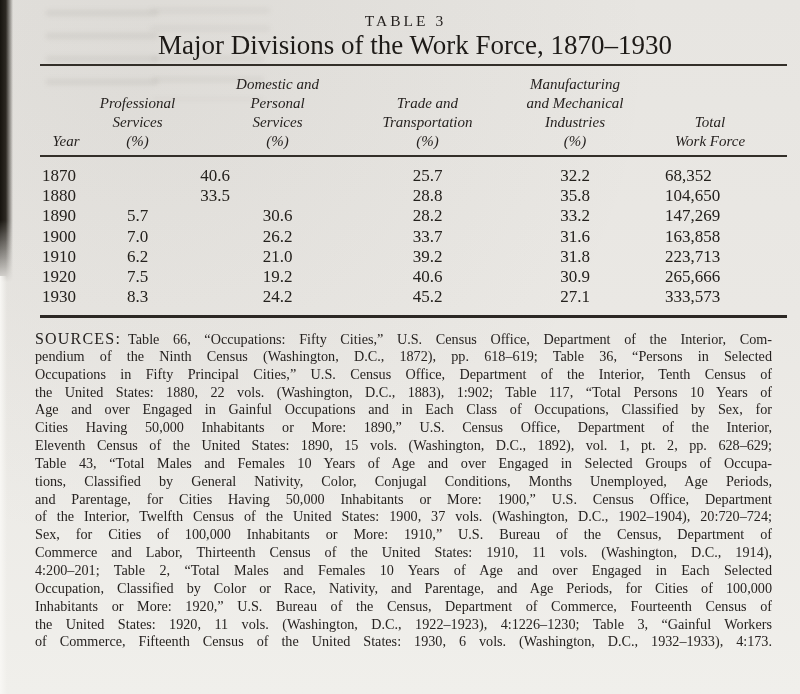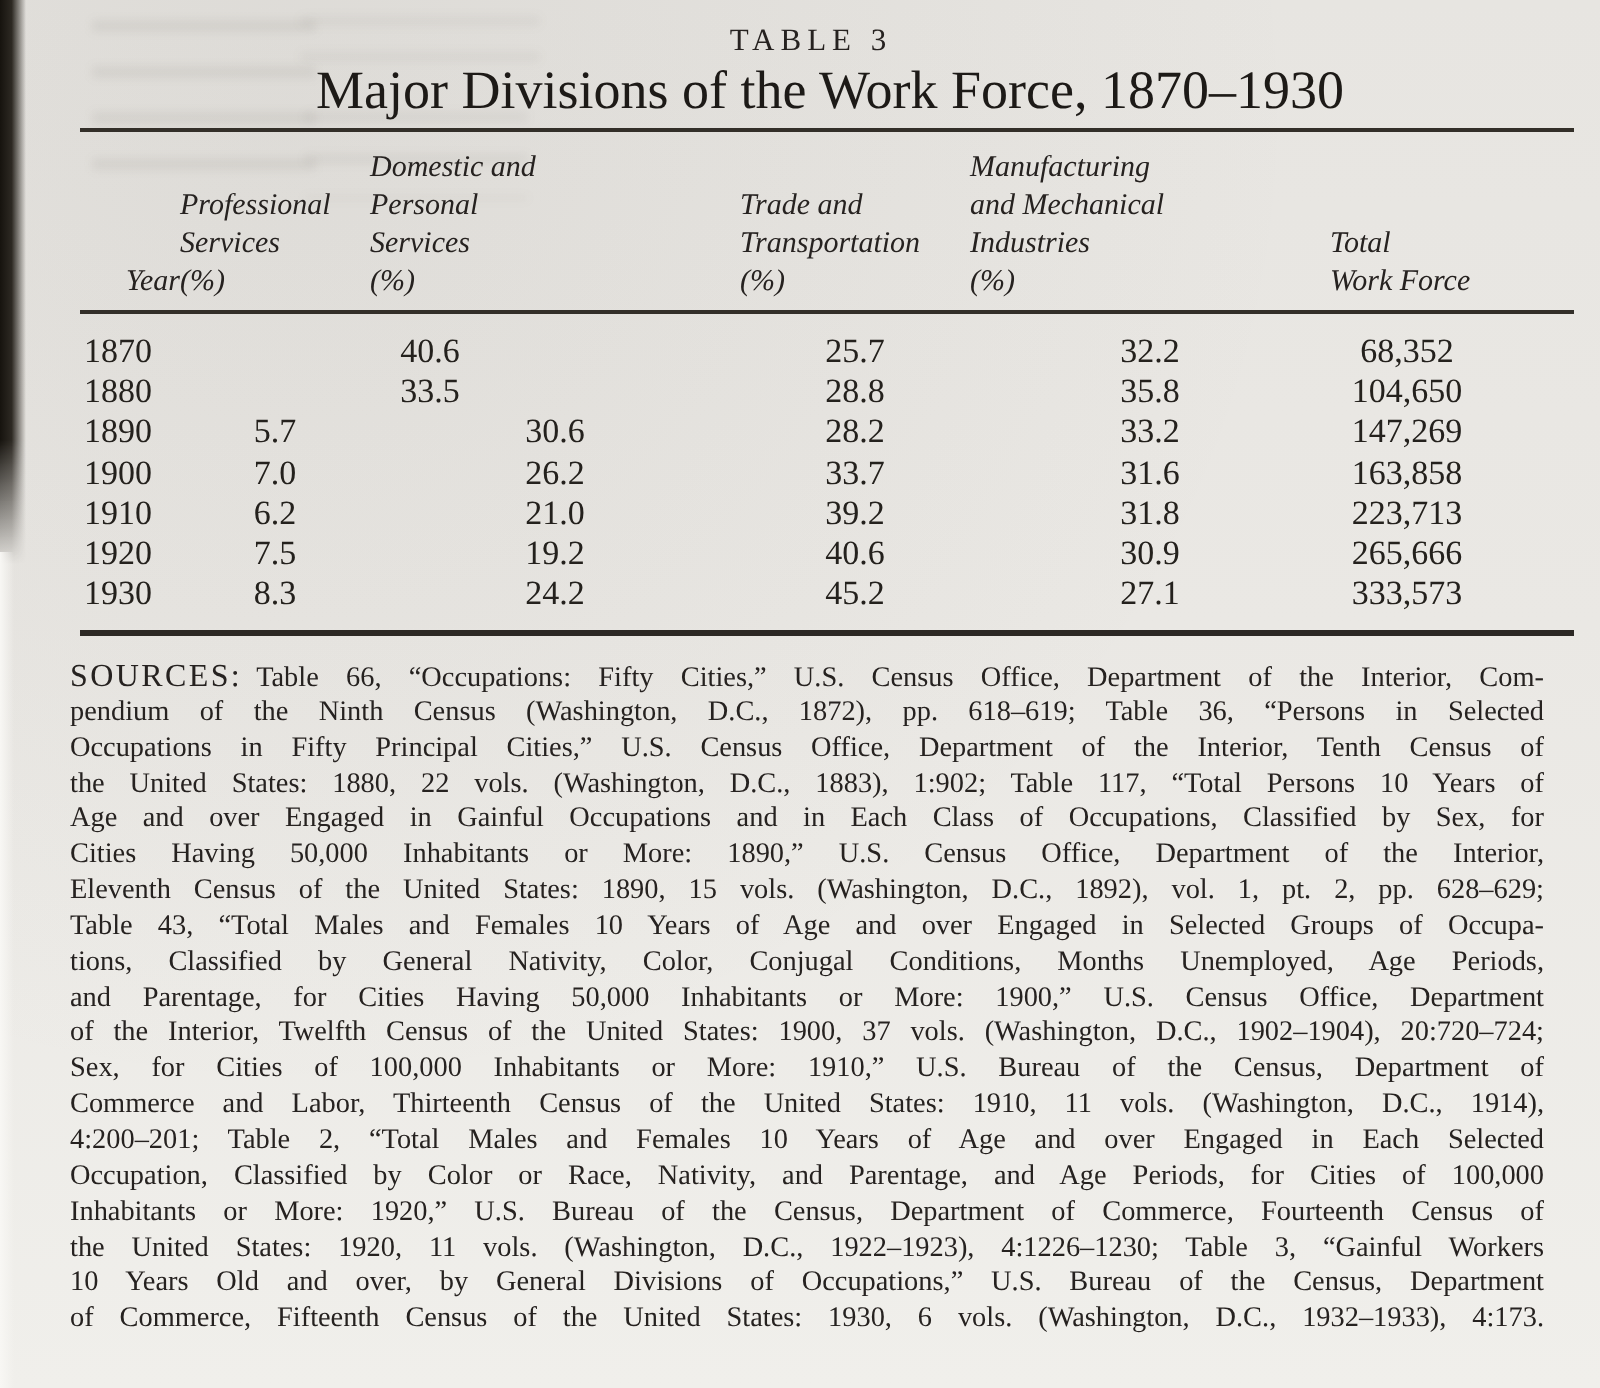--- a/index.html
+++ b/index.html
@@ -31,26 +31,26 @@
     font-size:15.5px;letter-spacing:3px;color:#262220;}
   .title{position:absolute;top:30px;left:20px;width:790px;margin:0;text-align:center;
     font-size:27px;font-weight:normal;line-height:30px;color:#1d1a17;}
 
   .table-wrap{position:absolute;top:64px;left:40px;}
   table{border-collapse:collapse;table-layout:fixed;width:747px;
     border-top:2px solid #332f29;border-bottom:3px solid #2c2824;}
   col.col-year{width:50px;} col.col-professional{width:95px;} col.col-domestic{width:185px;}
   col.col-trade{width:115px;} col.col-manufacturing{width:180px;} col.col-total{width:122px;}
   thead th{vertical-align:bottom;font-style:italic;font-weight:normal;font-size:15px;
-    line-height:19px;padding:9px 0 4px;border-bottom:2px solid #332f29;text-align:left;color:#262220;}
-  thead th.col-year{text-align:right;padding-left:2px;}
+    line-height:19px;padding:9px 0 4px;border-bottom:2px solid #332f29;text-align:center;color:#262220;}
+  thead th.col-year{text-align:center;padding-left:2px;}
   thead th.col-total{padding-right:32px;}
   tbody td{font-size:17px;height:20.2px;line-height:20.2px;padding:0;text-align:center;color:#24211d;}
   tbody td.col-year{text-align:left;padding-left:2px;}
-  tbody td.col-total{text-align:center;padding-right:45px;}
+  tbody td.col-total{text-align:left;padding-right:45px;}
   tbody td.col-combined{text-align:center;padding-right:30px;}
   tbody tr:first-child td{padding-top:9px;}
   tbody tr:last-child td{padding-bottom:8px;}
 
   .sources{position:absolute;top:330px;left:35px;width:737px;font-size:14.2px;color:#262220;}
   .src-line{text-align:justify;text-align-last:justify;height:17.85px;line-height:17.85px;overflow:visible;}
   .src-line .it{}
   .src-line .sc{font-size:16px;letter-spacing:1.2px;margin-right:7px;}
 </style>
 </head>
@@ -179,16 +179,15 @@
       <div class="src-line"><span>Table 43, “Total Males and Females 10 Years of Age and over Engaged in Selected Groups of Occupa-</span></div>
       <div class="src-line"><span>tions, Classified by General Nativity, Color, Conjugal Conditions, Months Unemployed, Age Periods,</span></div>
       <div class="src-line"><span>and Parentage, for Cities Having 50,000 Inhabitants or More: 1900,” U.S. Census Office, Department</span></div>
       <div class="src-line"><span>of the Interior, </span><span class="it">Twelfth Census of the United States: 1900</span><span>, 37 vols. (Washington, D.C., 1902–1904), 20:720–724;</span></div>
       <div class="src-line"><span>Sex, for Cities of 100,000 Inhabitants or More: 1910,” U.S. Bureau of the Census, Department of</span></div>
       <div class="src-line"><span>Commerce and Labor, </span><span class="it">Thirteenth Census of the United States: 1910</span><span>, 11 vols. (Washington, D.C., 1914),</span></div>
       <div class="src-line"><span>4:200–201; Table 2, “Total Males and Females 10 Years of Age and over Engaged in Each Selected</span></div>
       <div class="src-line"><span>Occupation, Classified by Color or Race, Nativity, and Parentage, and Age Periods, for Cities of 100,000</span></div>
       <div class="src-line"><span>Inhabitants or More: 1920,” U.S. Bureau of the Census, Department of Commerce, </span><span class="it">Fourteenth Census of</span></div>
       <div class="src-line"><span class="it">the United States: 1920</span><span>, 11 vols. (Washington, D.C., 1922–1923), 4:1226–1230; Table 3, “Gainful Workers</span></div>
-      <div class="src-line"><span>10 Years Old and over, by General Divisions of Occupations,” U.S. Bureau of the Census, Department</span></div>
       <div class="src-line"><span>of Commerce, </span><span class="it">Fifteenth Census of the United States: 1930</span><span>, 6 vols. (Washington, D.C., 1932–1933), 4:173.</span></div>
     </div>
 </div>
 
 </body></html>

